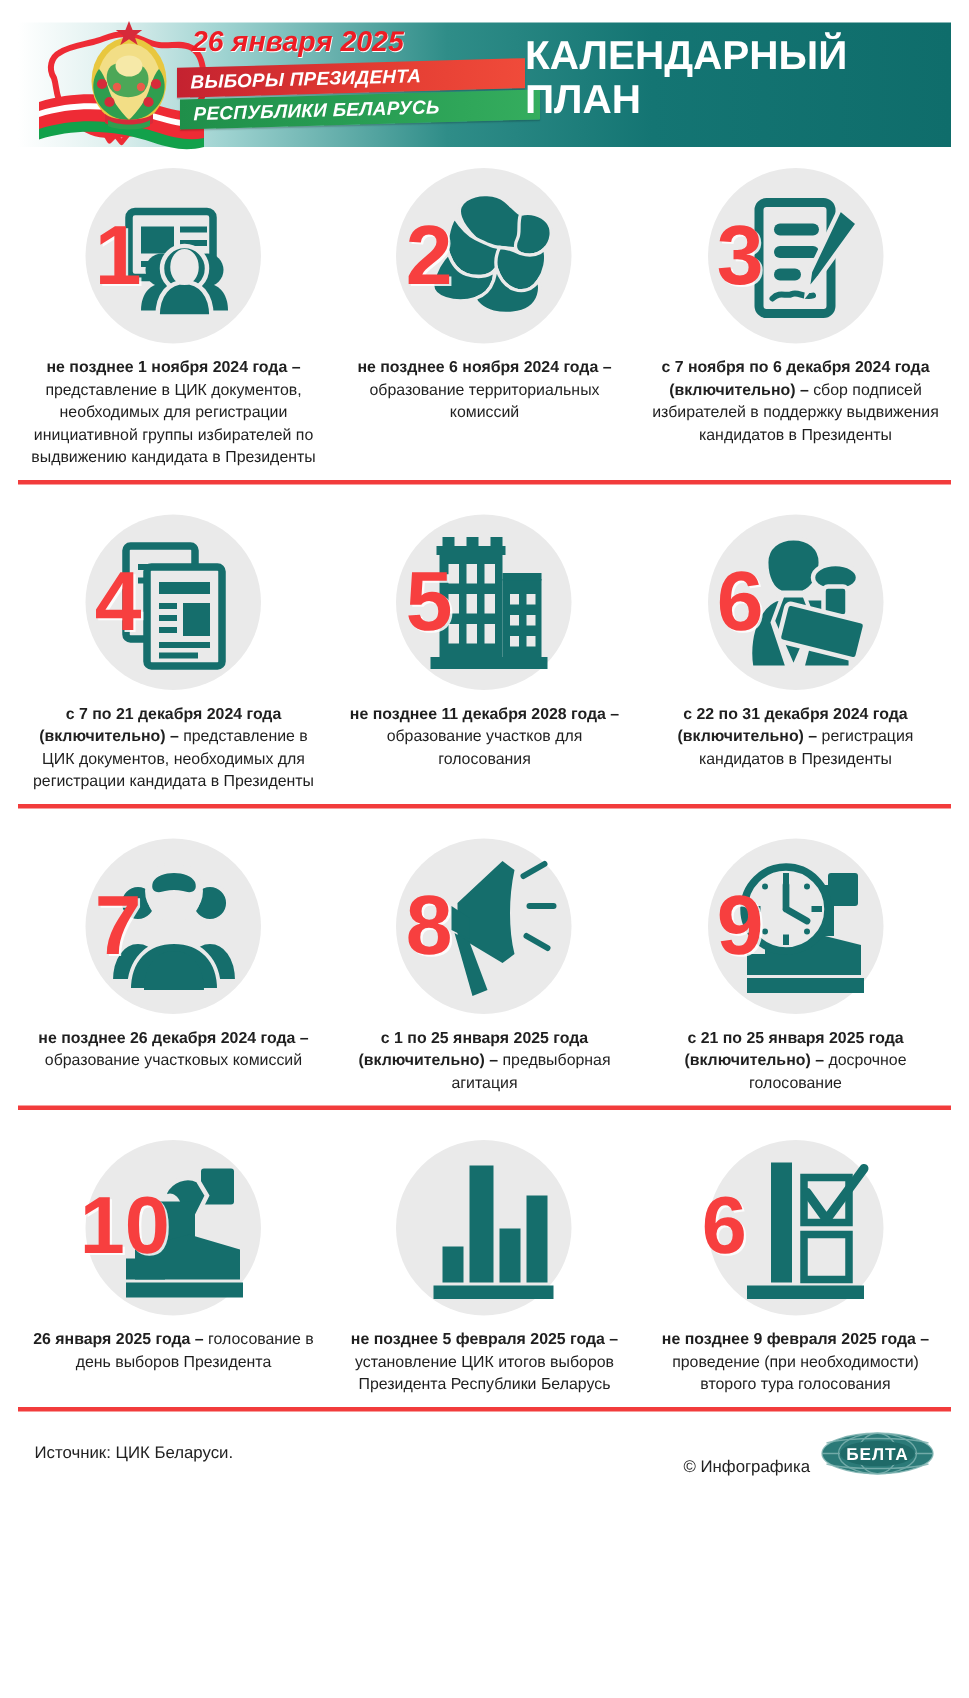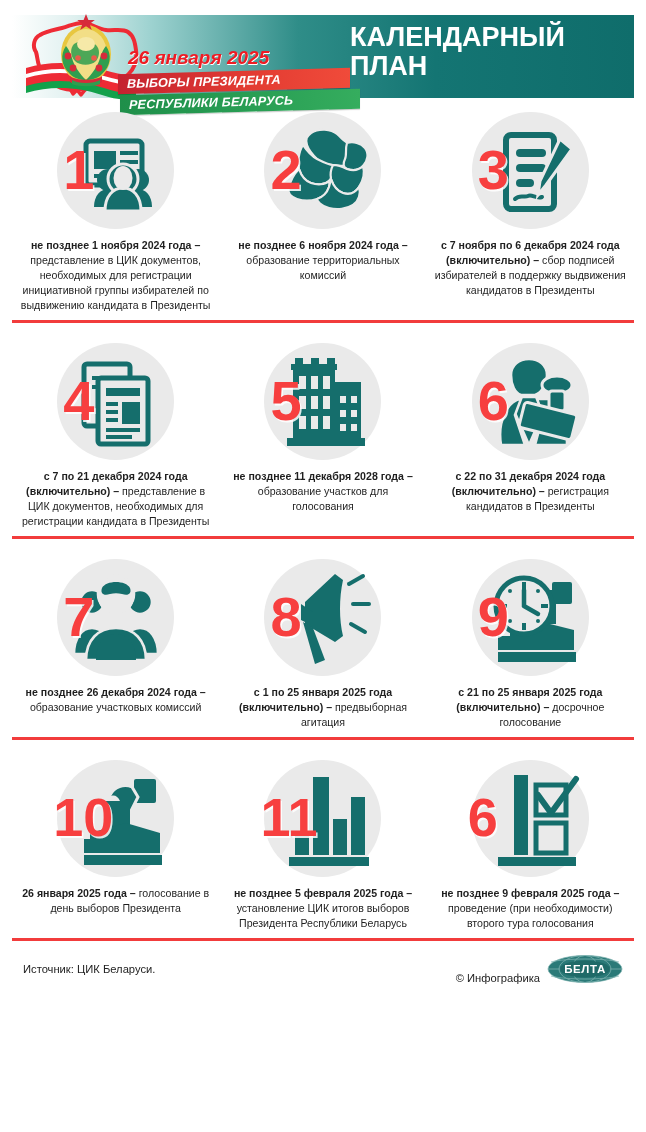--- a/index.html
+++ b/index.html
@@ -57,21 +57,20 @@
     height: 98px;
   }
   .logo-svg { display: block; }
 
   .ribbons {
     position: absolute;
     left: 106px;
     top: 0px;
     width: 240px;
     height: 84px;
-    margin-top: 29px;
   }
   .date-line {
     position: absolute;
     left: 10px;
     top: 3px;
     color: #ed1c24;
     font-size: 19px;
     font-weight: bold;
     font-style: italic;
     white-space: nowrap;
@@ -506,21 +505,20 @@
               <rect x="18" y="86" width="78" height="10" fill="#156e6c"></rect>
               <rect x="18" y="70" width="26" height="14" fill="#156e6c"></rect>
             </svg>
           </div>
         </div>
         <div class="caption"><b>26 января 2025 года –</b><span> голосование в день выборов Президента</span></div>
       </div>
 
       <div class="cell">
         <div class="circle">
-          <div class="num wide">11</div>
           <div class="icon-wrap">
             <svg width="100" height="100" viewBox="0 0 100 100">
               <g fill="#156e6c">
                 <rect x="22" y="62" width="14" height="24"></rect>
                 <rect x="40" y="8" width="16" height="78"></rect>
                 <rect x="60" y="50" width="14" height="36"></rect>
                 <rect x="78" y="28" width="14" height="58"></rect>
                 <rect x="16" y="88" width="80" height="9"></rect>
               </g>
             </svg>

